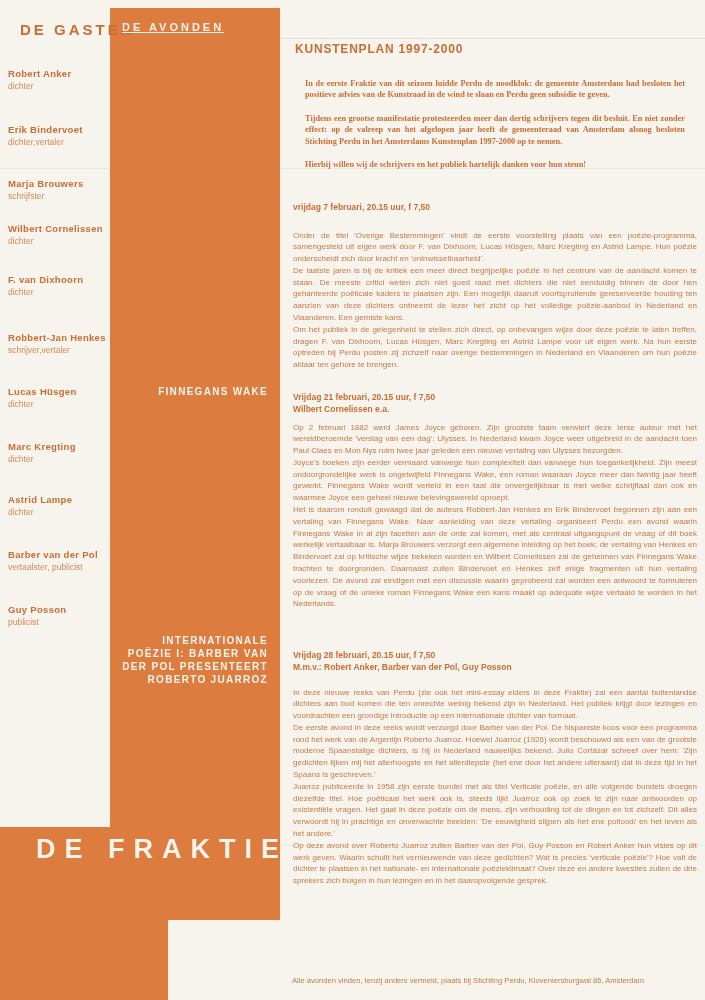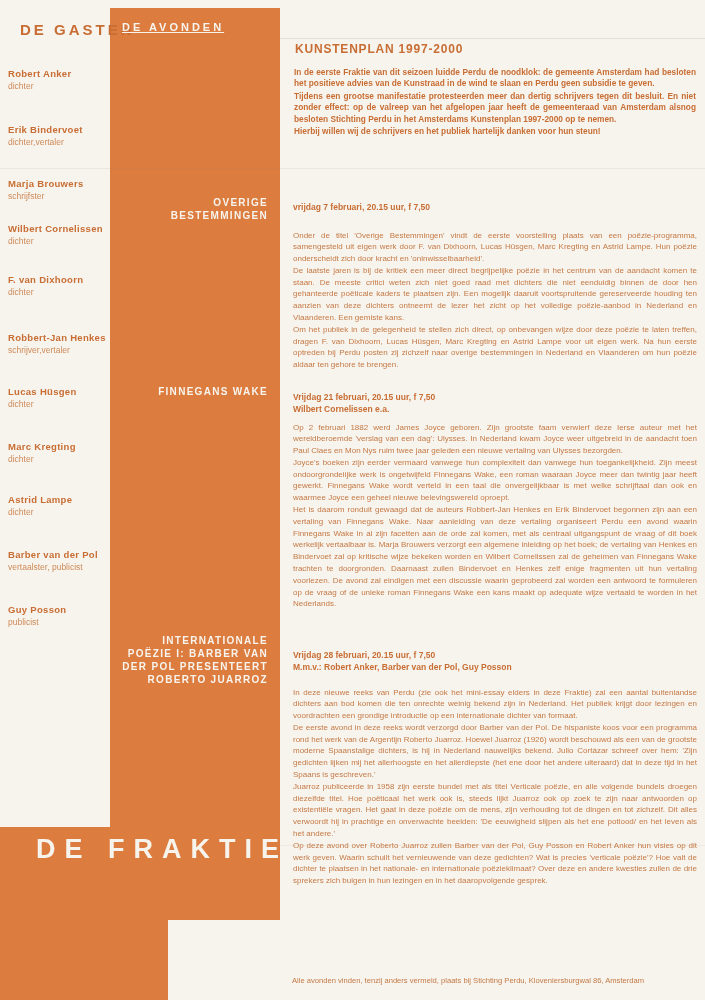--- a/index.html
+++ b/index.html
@@ -28,22 +28,22 @@
 
   
   .fraktie{position:absolute;left:36px;top:834px;width:244px;height:34px;overflow:hidden;
     font-size:27px;font-weight:bold;letter-spacing:9px;color:#f7f4ee;white-space:nowrap;}
 
   
   .main{position:absolute;left:293px;top:0;width:406px;}
   .main-title{position:absolute;top:42px;left:2px;font-size:12px;font-weight:bold;
     letter-spacing:.8px;color:#c86d33;white-space:nowrap;}
   .intro{position:absolute;top:66px;left:0;width:404px;}
-  .intro p{margin:1px;font-size:8.3px;line-height:11.4px;font-weight:bold;
-    color:#c86d33;text-align:justify;}
+  .intro p{margin:12px;font-size:8.3px;line-height:11.4px;font-weight:bold;
+    color:#c86d33;text-align:justify;font-family:Liberation Serif, serif;}
   .event{position:absolute;left:0;width:404px;}
   .event-date{font-size:8.5px;font-weight:bold;color:#c86d33;line-height:11.5px;margin-top:8px;}
   .event-mmv{font-size:8.5px;font-weight:bold;color:#c86d33;line-height:11px;}
   .event-body p{margin:0;font-size:8px;line-height:11.8px;color:#c57a46;text-align:justify;}
   .footer{position:absolute;left:292px;top:976px;font-size:7.6px;color:#c57a46;white-space:nowrap;}
 
   
   .fold{position:absolute;height:1px;background:rgba(150,130,105,0.18);}
   .fold-1{left:280px;top:38px;width:425px;}
   .fold-2{left:0;top:168px;width:705px;opacity:.6;}
@@ -98,22 +98,20 @@
   <div class="guest" style="top:549px">
     <div class="guest-name">Barber van der Pol</div>
     <div class="guest-role">vertaalster, publicist</div>
   </div>
   <div class="guest" style="top:604px">
     <div class="guest-name">Guy Posson</div>
     <div class="guest-role">publicist</div>
   </div>
 
   <div class="avonden-title">DE AVONDEN</div>
-  <div class="sec-header" style="top:196px">OVERIGE
-BESTEMMINGEN</div>
   <div class="sec-header" style="top:385px">FINNEGANS WAKE</div>
   <div class="sec-header" style="top:634px">INTERNATIONALE
 POËZIE I: BARBER VAN
 DER POL PRESENTEERT
 ROBERTO JUARROZ</div>
 
   <div class="fraktie">DE FRAKTIE</div>
 
   <div class="main">
     <div class="main-title">KUNSTENPLAN 1997-2000</div>

